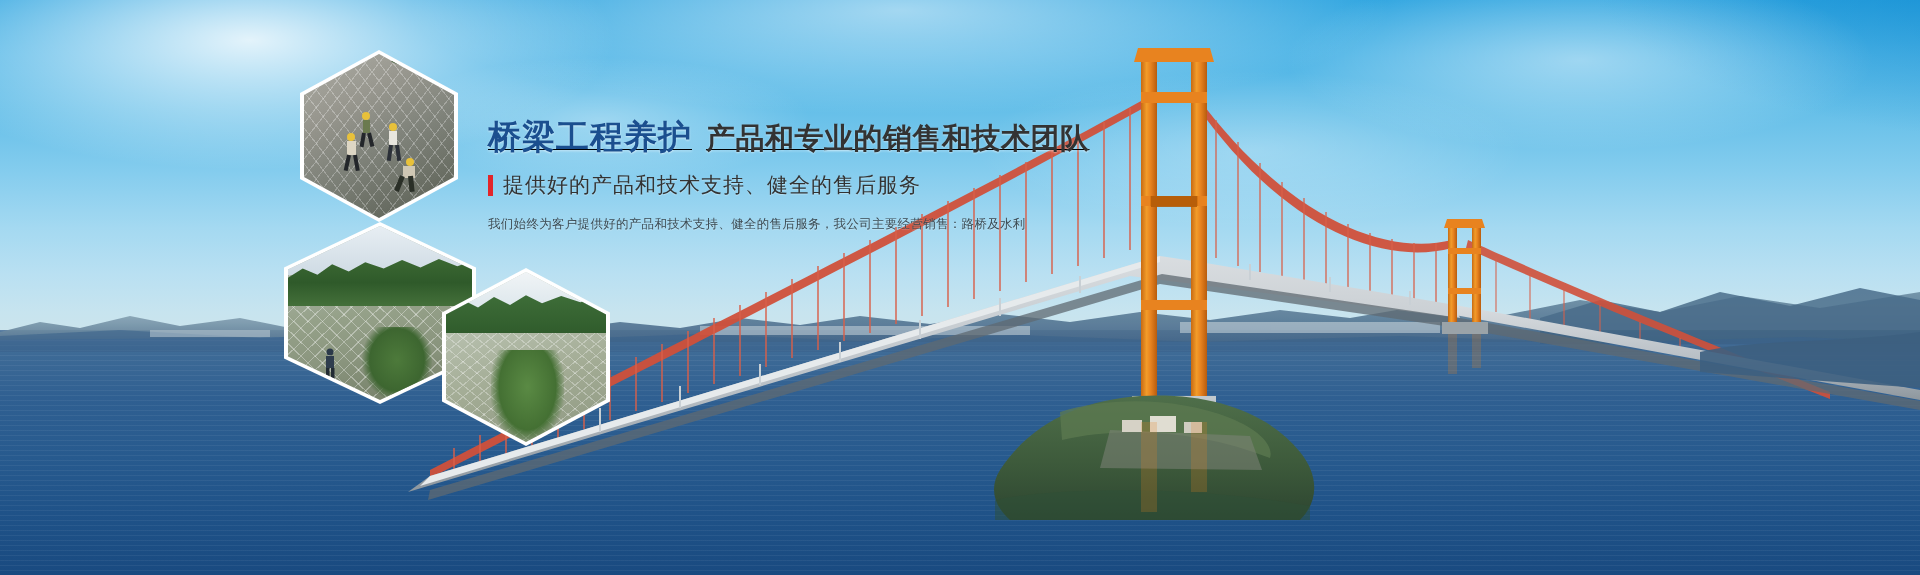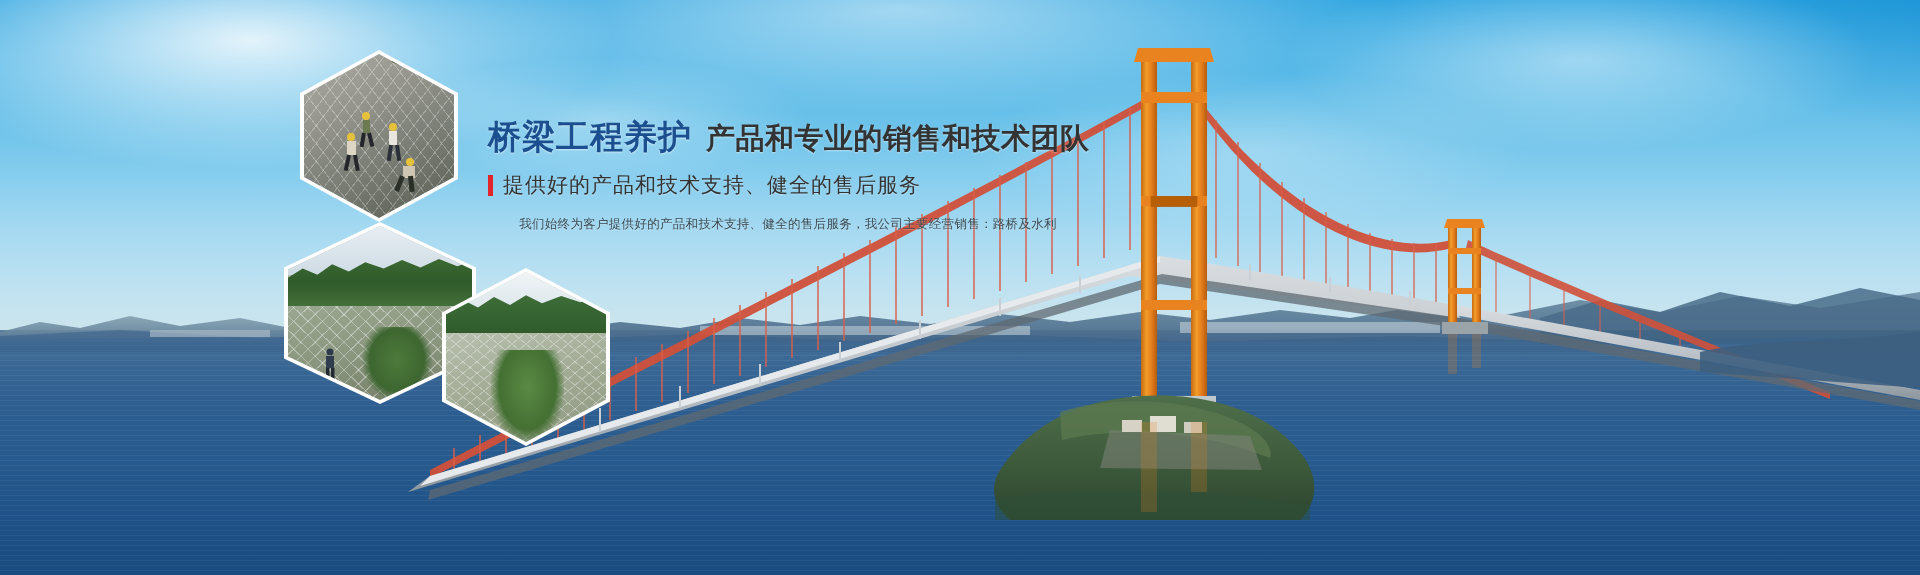--- a/index.html
+++ b/index.html
@@ -112,21 +112,21 @@
     background:linear-gradient(180deg,#f0f4f6,#dde7ec);}
   .ph3-trees{position:absolute;left:0;top:10%;width:100%;height:26%;
     background:linear-gradient(180deg,#40703a,#305c2c);
     clip-path:polygon(0 50%,10% 24%,20% 42%,30% 18%,40% 36%,50% 14%,60% 32%,72% 16%,84% 30%,94% 18%,100% 30%,100% 100%,0 100%);}
   .ph3-bush{position:absolute;left:28%;top:46%;width:46%;height:54%;
     background:radial-gradient(ellipse at 50% 40%, #5a8a44 0%, #447033 55%, rgba(68,112,51,0) 74%);}
 
   
   .copy{position:absolute;left:488px;top:120px;width:600px;}
 
-  .headline{white-space:nowrap;line-height:1;margin:0;}
+  .headline{white-space:nowrap;line-height:1;margin:0;text-decoration:underline;}
   .h-main{
     font-size:33px;font-weight:bold;color:#1b4f8f;letter-spacing:1px;
     text-shadow:0 1px 2px rgba(255,255,255,.55);
   }
   .h-sub{
     font-size:29px;font-weight:bold;color:#333333;letter-spacing:.5px;
     margin-left:14px;text-shadow:0 1px 2px rgba(255,255,255,.45);
   }
   .subline{
     display:flex;align-items:center;margin-top:18px;white-space:nowrap;text-align:right;
@@ -137,21 +137,20 @@
   }
   .subline-text{
     font-size:21px;color:#333333;letter-spacing:1px;
     text-shadow:0 1px 1px rgba(255,255,255,.35);
   }
   .para{margin-top:16px;}
   .para p{
     margin:0 0 4px 0;font-size:12.5px;color:#3c4a52;line-height:1.55;
     letter-spacing:.3px;white-space:nowrap;
     text-shadow:0 1px 1px rgba(255,255,255,.3);
-    text-align:center;
   }
 </style>
 </head>
 <body>
 
 <div class="banner">
 
   <div class="sky"></div>
   <div class="sky-blue-deep"></div>
   <div class="sky-glow"></div>

